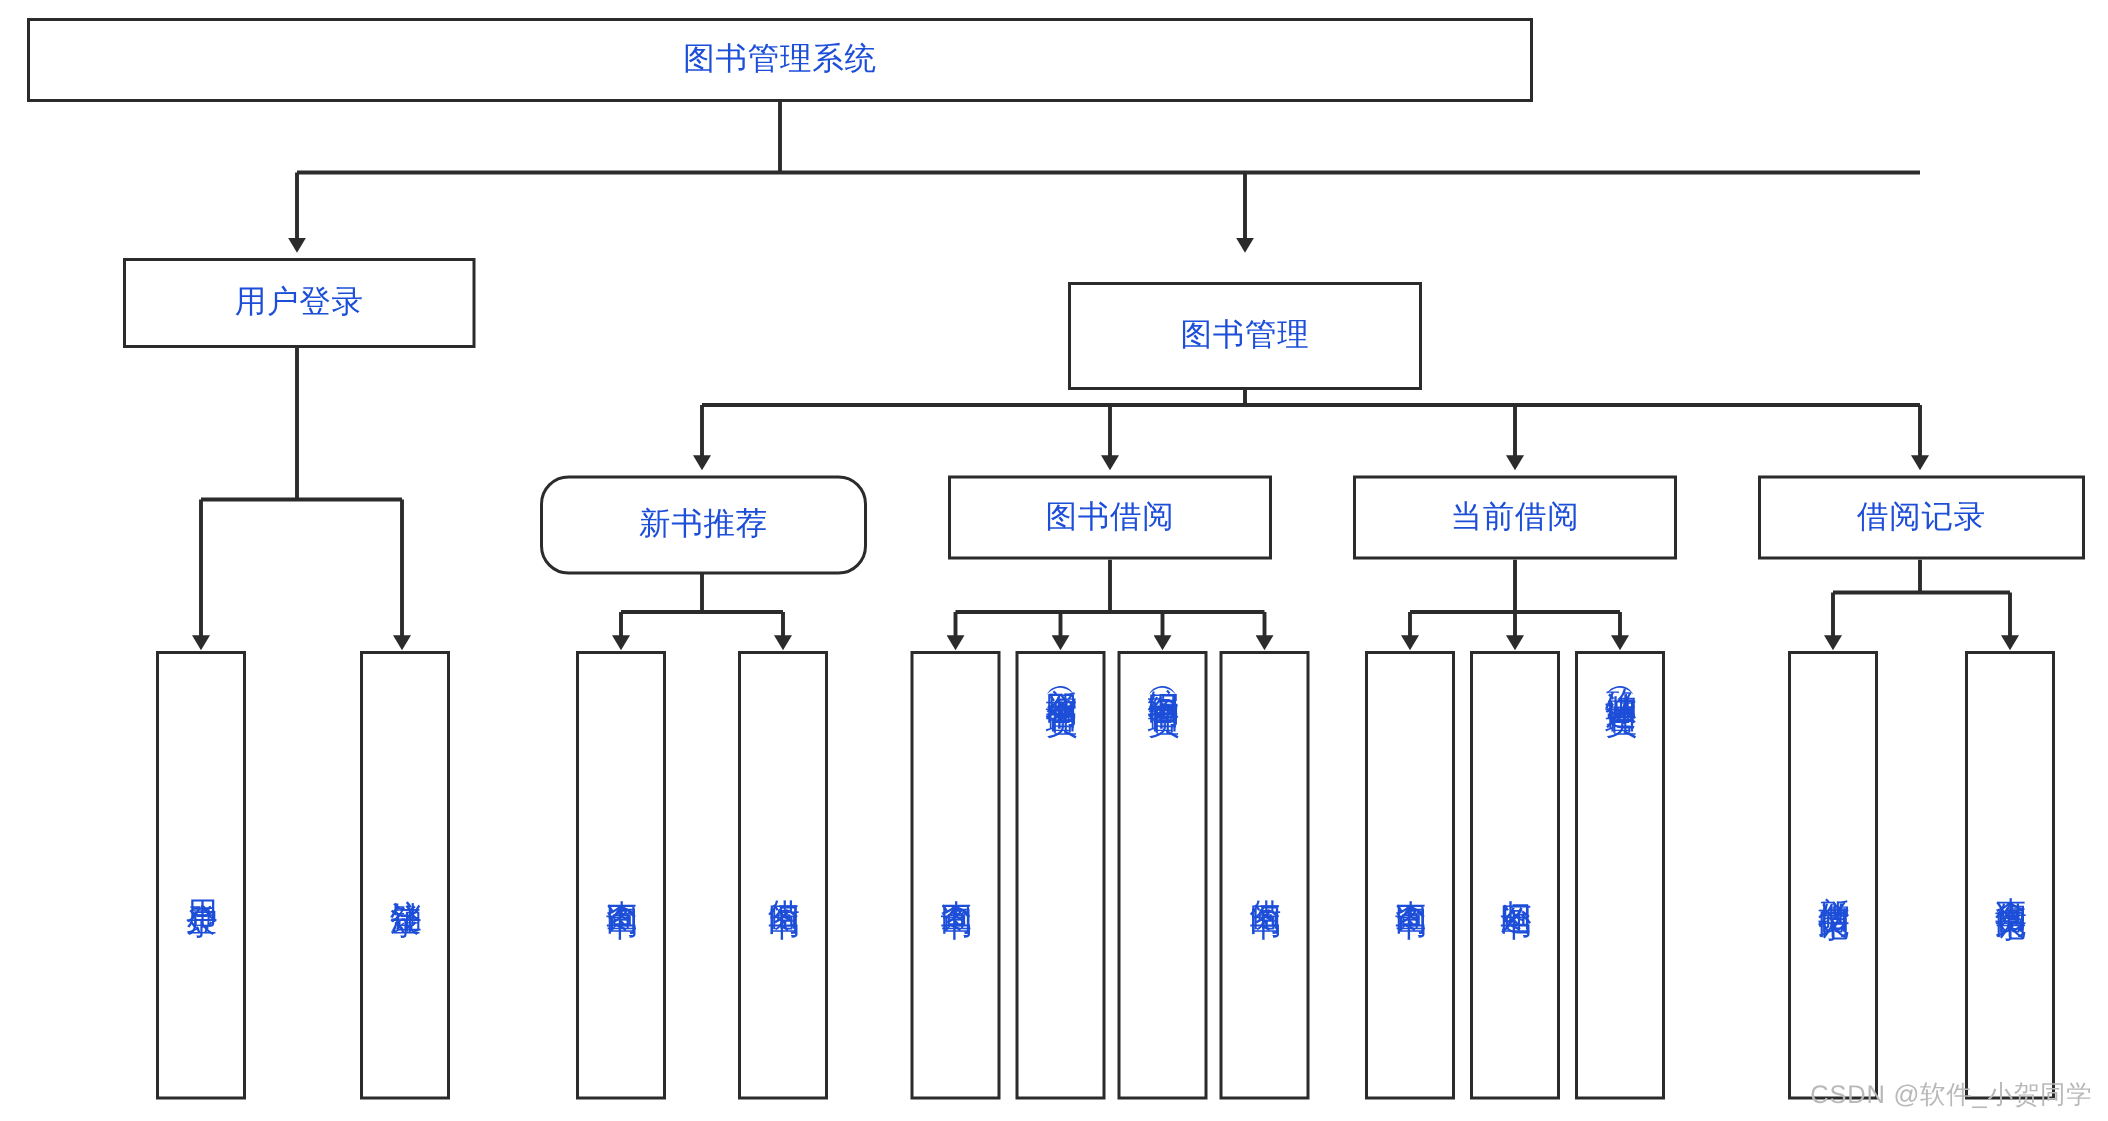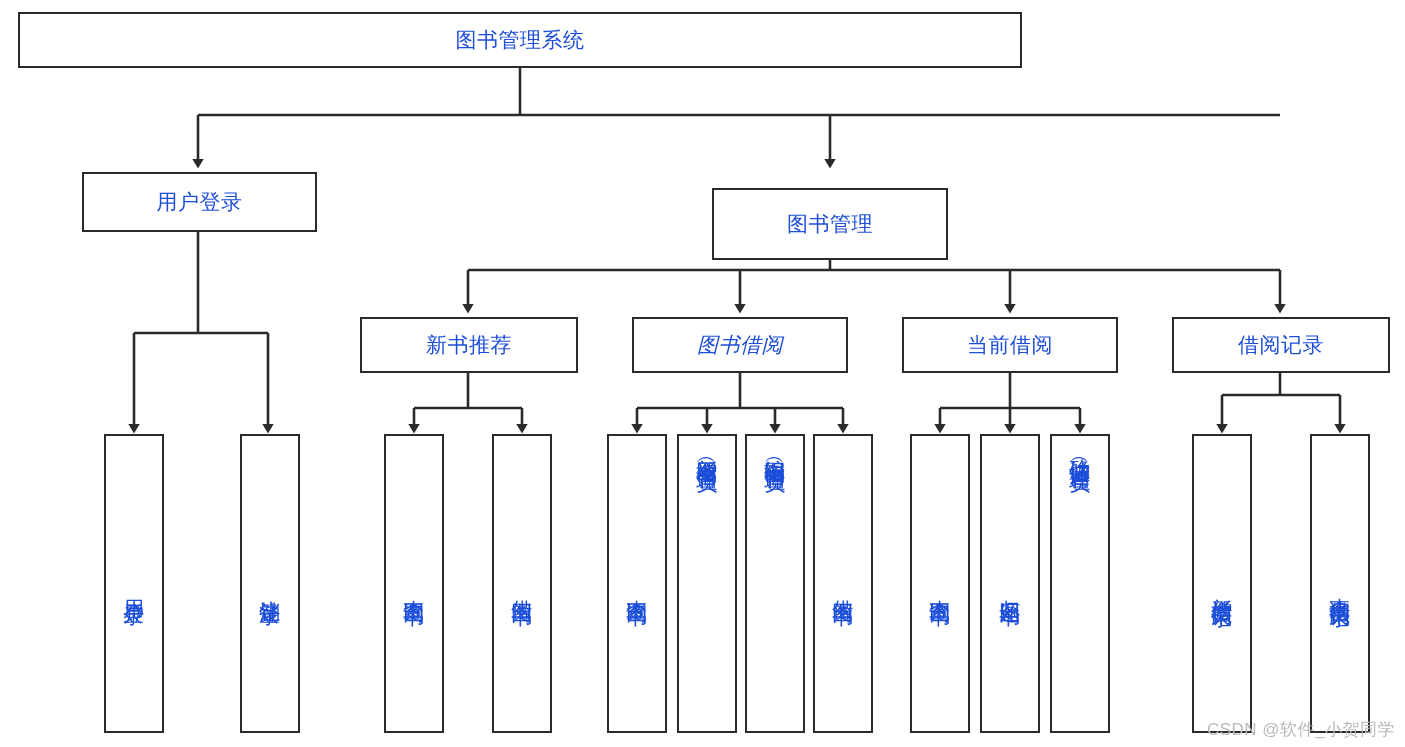--- a/index.html
+++ b/index.html
@@ -129,24 +129,24 @@
     <span class="label">图书管理系统</span>
   </div>
 
   <div class="node" style="left:82px; top:172px; width:235px; height:60px;">
     <span class="label">用户登录</span>
   </div>
   <div class="node" style="left:712px; top:188px; width:236px; height:72px;">
     <span class="label">图书管理</span>
   </div>
 
-  <div class="node" style="left:360px; top:317px; width:218px; height:56px;">
+  <div class="node" style="left:360px; top:317px; width:218px; height:66px;border-radius:19px;">
     <span class="label">新书推荐</span>
   </div>
-  <div class="node" style="left:632px; top:317px; width:216px; height:56px;font-style:italic;">
+  <div class="node" style="left:632px; top:317px; width:216px; height:56px;">
     <span class="label">图书借阅</span>
   </div>
   <div class="node" style="left:902px; top:317px; width:216px; height:56px;align-items:center;">
     <span class="label">当前借阅</span>
   </div>
   <div class="node" style="left:1172px; top:317px; width:218px; height:56px;">
     <span class="label">借阅记录</span>
   </div>
 
   <div class="node leaf mid" style="left:104px; top:434px; width:60px; height:299px;">

